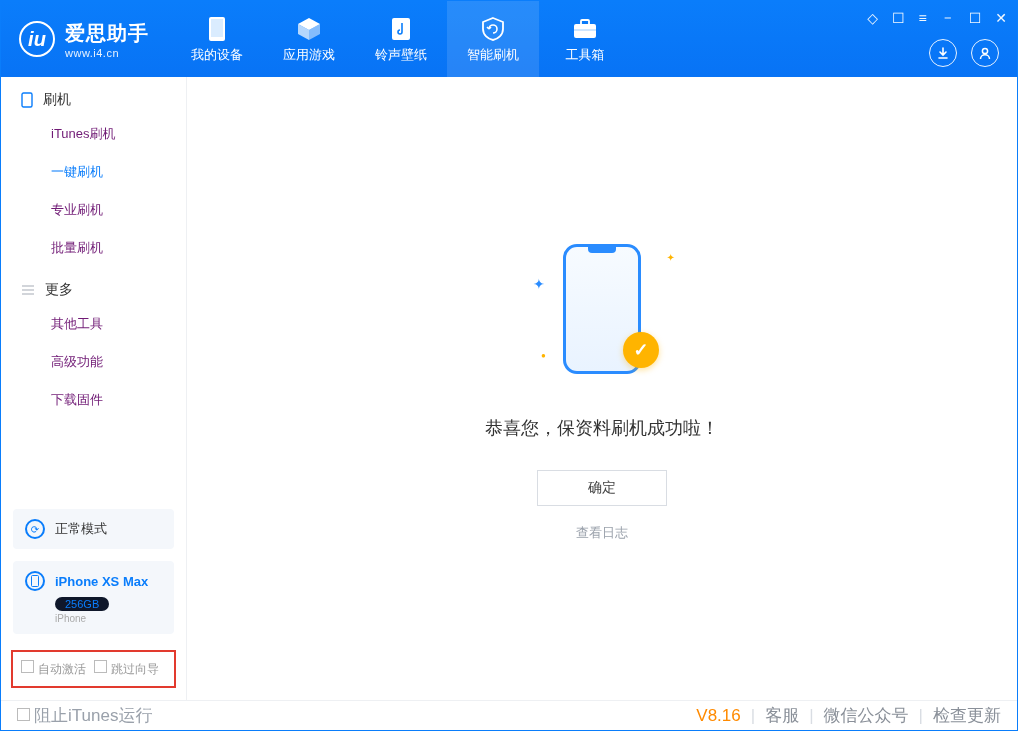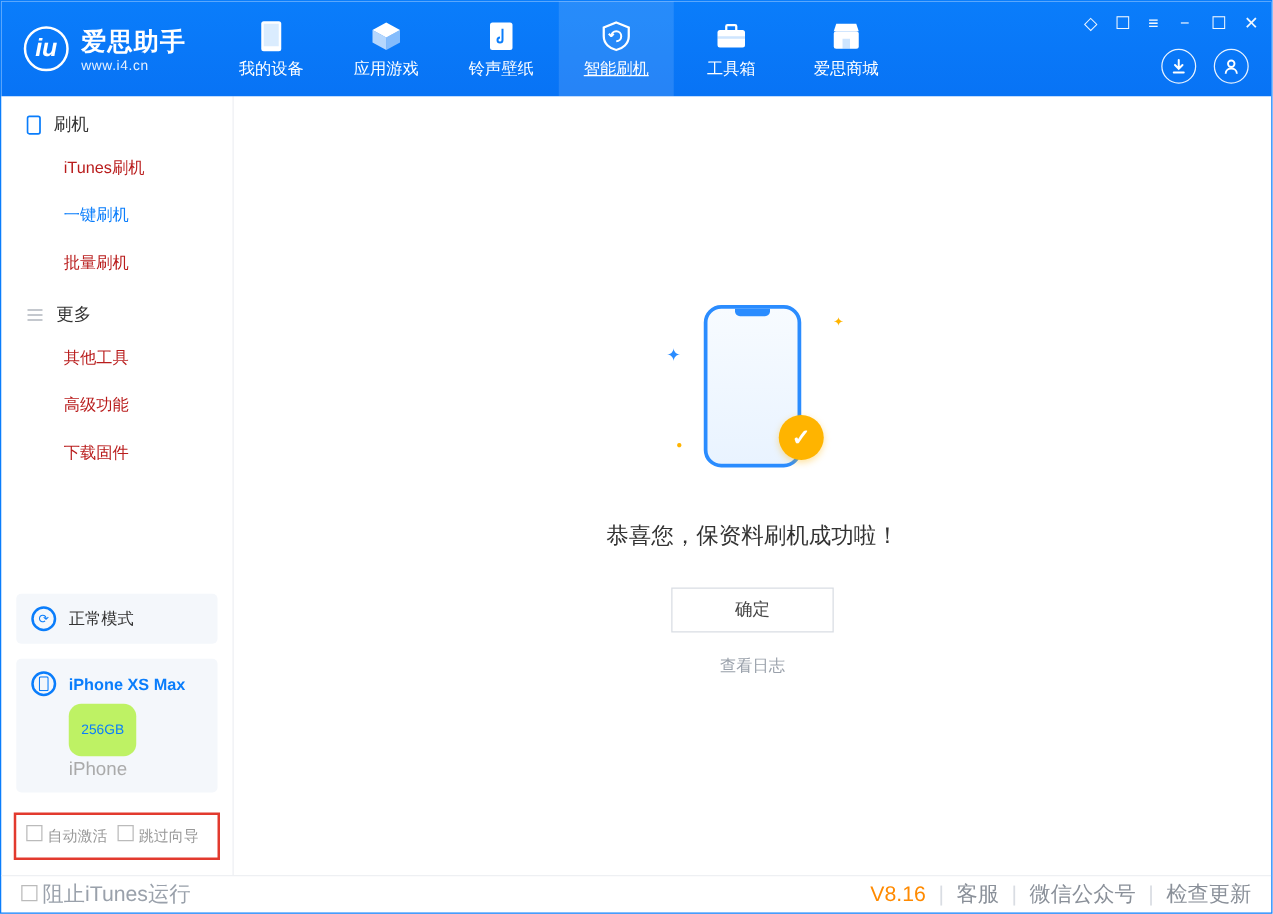--- a/index.html
+++ b/index.html
@@ -22,21 +22,21 @@
 }
 .logo-text { margin-left: 10px; }
 .logo-text .cn { font-size: 20px; font-weight: 600; letter-spacing: 1px; }
 .logo-text .en { font-size: 11px; opacity: .9; letter-spacing: .5px; }
 
 .nav { display: flex; height: 100%; }
 .nav-item {
   width: 92px; display: flex; flex-direction: column;
   align-items: center; justify-content: center; cursor: pointer; position: relative;
 }
-.nav-item.active { background: rgba(255,255,255,.12); text-decoration: underline; }
+.nav-item.active { background: rgba(255,255,255,.12); }
 .nav-item .nav-icon { font-size: 22px; height: 30px; display:flex; align-items:center; }
 .nav-item .nav-label { font-size: 13px; margin-top: 2px; }
 
 .win-controls {
   position: absolute; right: 10px; top: 8px; display: flex; gap: 14px;
   font-size: 14px; align-items: center;
 }
 .win-controls span { cursor: pointer; opacity: .95; }
 
 .header-actions {
@@ -55,42 +55,42 @@
 .sidebar {
   width: 186px; border-right: 1px solid #eef0f3;
   display: flex; flex-direction: column; font-size: 13px; color: #444;
 }
 .side-section-title {
   display: flex; align-items: center; padding: 14px 20px 6px;
   font-size: 14px; color: #333; font-weight: 500;
 }
 .side-section-title .sect-icon { margin-right: 10px; color: #0a7dfb; display:inline-flex; }
 .side-item {
-  padding: 10px 10px 10px 50px; cursor: pointer; color: #b91c1c;
+  padding: 10px 10px 10px 50px; cursor: pointer; color: #701a75;
 }
 .side-item.active { color: #0a7dfb; }
 .side-spacer { flex: 1; }
 
 .mode-card, .device-card {
   margin: 6px 12px; background: #f4f7fb; border-radius: 4px; padding: 10px 12px;
   display: flex; align-items: center; font-size: 13px; color: #333;
 }
 .mode-card .mode-icon, .device-card .dev-icon {
   width: 20px; height: 20px; border: 2px solid #0a7dfb; border-radius: 50%;
   margin-right: 10px; display: flex; align-items: center; justify-content: center;
   color: #0a7dfb; font-size: 10px;
 }
 .device-card { flex-direction: column; align-items: flex-start; }
 .device-card .dev-row { display:flex; align-items:center; width:100%; }
 .device-card .dev-name { font-weight: 600; color: #0a7dfb; }
 .device-card .capacity-pill {
-  margin: 6px 0 2px 30px; background: #bef264; color: #0a7dfb;
-  font-size: 11px; padding: 15px 10px; border-radius: 10px; display:inline-block;text-align:center;
-}
-.device-card .dev-type { margin-left: 30px; color: #aaa; font-size: 15px; }
+  margin: 6px 0 2px 30px; background: #0f172a; color: #0a7dfb;
+  font-size: 11px; padding: 1px 10px; border-radius: 10px; display:inline-block;text-align:center;
+}
+.device-card .dev-type { margin-left: 30px; color: #aaa; font-size: 10px; }
 
 .checkbox-row {
   margin: 10px 10px 12px; padding: 8px 8px; border: 2px solid #e23a2e;
   display: flex; gap: 8px; align-items: center; font-size: 12px; color: #999;
 }
 .cbx { width: 13px; height: 13px; border: 1px solid #bbb; display:inline-block; margin-right:4px; background:#fff; }
 
 
 .main { flex: 1; display: flex; flex-direction: column; align-items: center; justify-content: center; }
 .phone-illus { position: relative; width: 150px; height: 150px; margin-bottom: 30px; }
@@ -183,30 +183,20 @@
     <div class="nav-item">
       <span class="nav-icon">
         <svg width="26" height="22" viewBox="0 0 26 22">
             <rect x="2" y="6" width="22" height="14" rx="2" fill="#fff"></rect>
             <rect x="9" y="2" width="8" height="5" rx="1" fill="none" stroke="#fff" stroke-width="1.8"></rect>
             <rect x="2" y="11" width="22" height="2" fill="#0a7dfb" opacity=".2"></rect>
           </svg>
       </span>
       <span class="nav-label">工具箱</span>
     </div>
-    <div class="nav-item">
-      <span class="nav-icon">
-        <svg width="26" height="24" viewBox="0 0 26 24">
-            <rect x="3" y="8" width="20" height="14" rx="2" fill="#fff"></rect>
-            <path d="M3 8 L5 2 L21 2 L23 8" fill="#fff"></path>
-            <rect x="10" y="14" width="6" height="8" fill="#0a7dfb" opacity=".2"></rect>
-          </svg>
-      </span>
-      <span class="nav-label">爱思商城</span>
-    </div>
   </div>
 
   <div class="win-controls">
     <span>◇</span>
     <span>☐</span>
     <span>≡</span>
     <span>－</span>
     <span>☐</span>
     <span>✕</span>
   </div>
@@ -232,20 +222,21 @@
     <div class="side-section-title">
       <span class="sect-icon">
         <svg width="12" height="16" viewBox="0 0 12 16">
             <rect x="1" y="1" width="10" height="14" rx="1.5" fill="none" stroke="#0a7dfb" stroke-width="1.4"></rect>
           </svg>
       </span>
       <span>刷机</span>
     </div>
     <div class="side-item">iTunes刷机</div>
     <div class="side-item active">一键刷机</div>
+    <div class="side-item">专业刷机</div>
     <div class="side-item">批量刷机</div>
 
     <div class="side-section-title">
       <span class="sect-icon" style="color:#bbb">
         <svg width="14" height="12" viewBox="0 0 14 12">
             <path d="M1 2 H13 M1 6 H13 M1 10 H13" stroke="#c4c8ce" stroke-width="1.6"></path>
           </svg>
       </span>
       <span>更多</span>
     </div>

